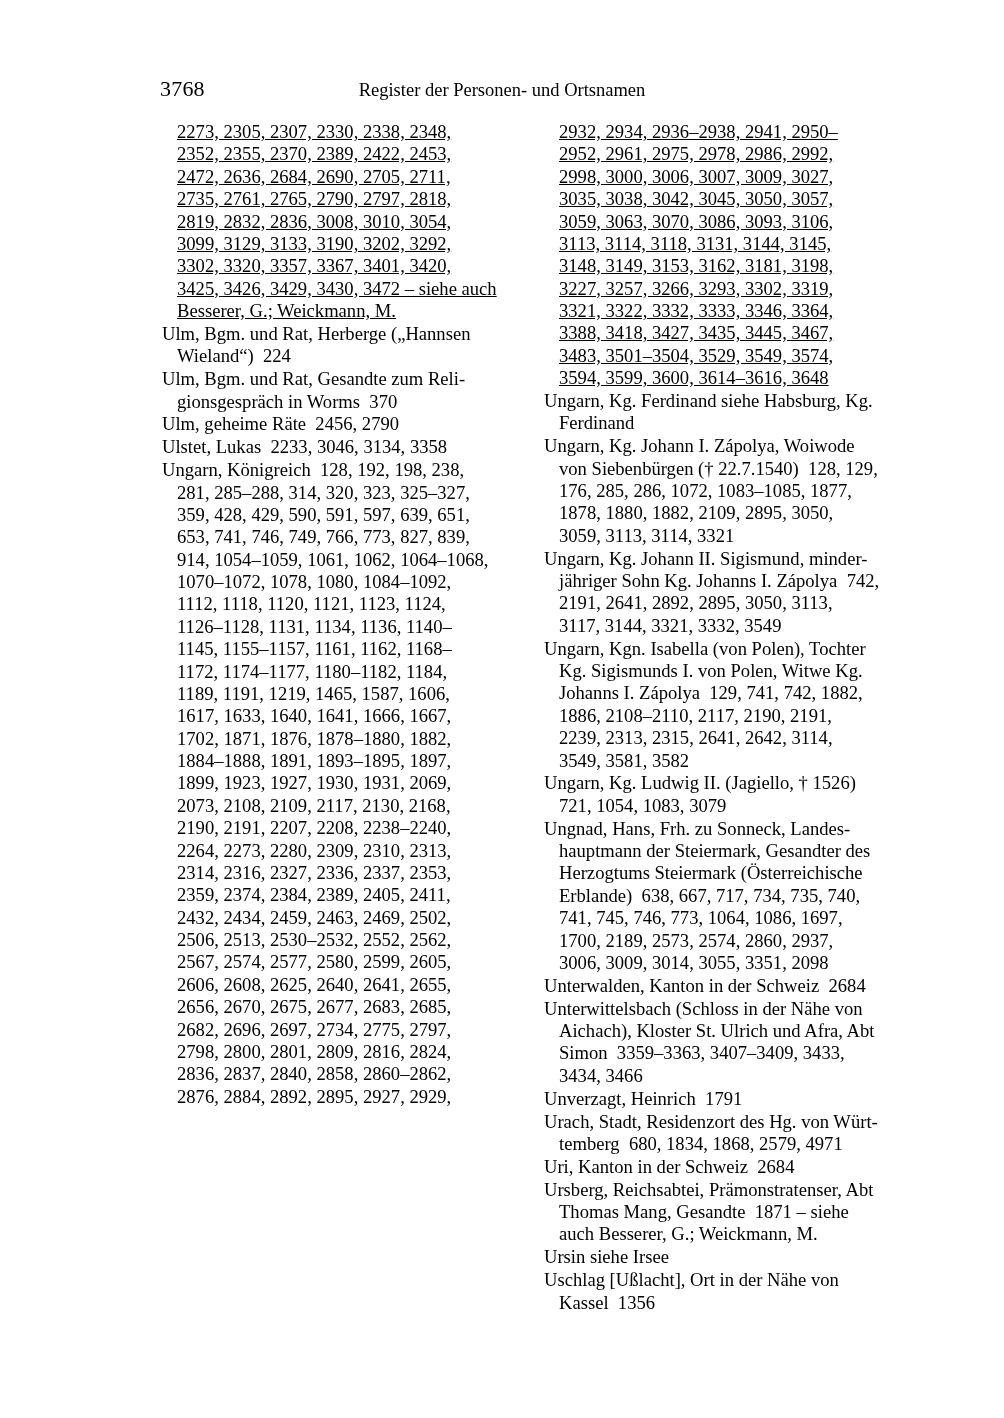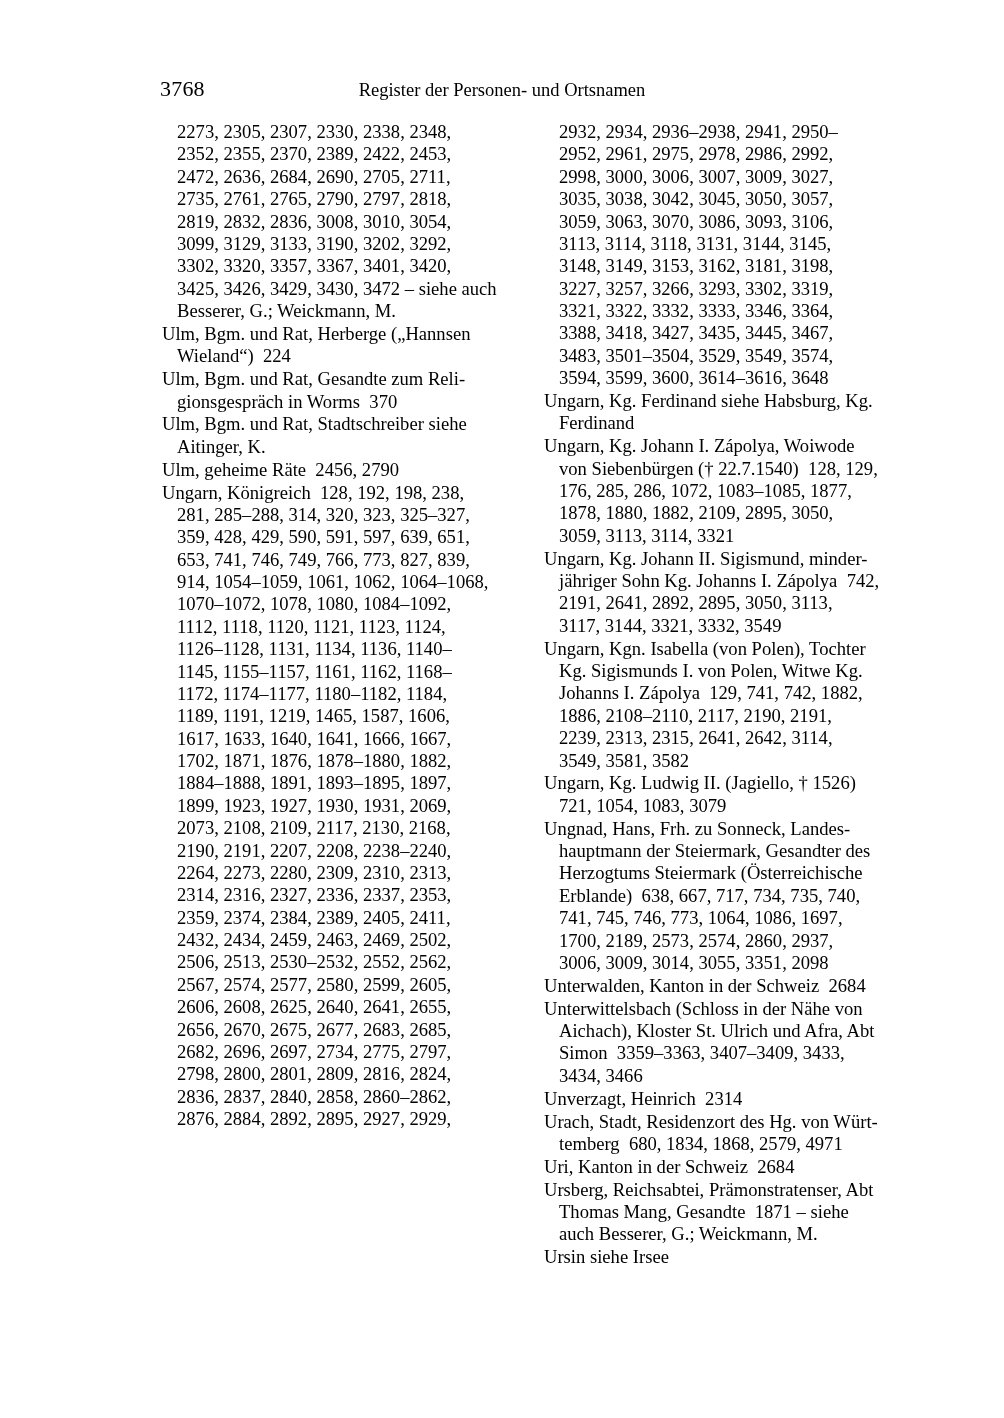--- a/index.html
+++ b/index.html
@@ -72,20 +72,21 @@
     padding-left: 15px;
     text-indent: -15px;
     margin: 0 0 0.5px 0;
     white-space: pre-wrap;
     word-spacing: 0px;
   }
   
   .entry.cont {
     padding-left: 15px;
     text-indent: 0;
+    text-decoration: underline;
   }
 </style>
 </head>
 <body>
 
 <div class="page">
 
   <div class="running-head">
     <div class="folio">3768</div>
     <div class="head-title">Register der Personen- und Ortsnamen</div>
@@ -100,23 +101,22 @@
 2735, 2761, 2765, 2790, 2797, 2818,
 2819, 2832, 2836, 3008, 3010, 3054,
 3099, 3129, 3133, 3190, 3202, 3292,
 3302, 3320, 3357, 3367, 3401, 3420,
 3425, 3426, 3429, 3430, 3472 – siehe auch
 Besserer, G.; Weickmann, M.</div>
       <div class="entry">Ulm, Bgm. und Rat, Herberge („Hannsen
 Wieland“)  224</div>
       <div class="entry">Ulm, Bgm. und Rat, Gesandte zum Reli-
 gionsgespräch in Worms  370</div>
-      <div class="entry">Ulm, Bgm. und Rat, Stadtschreiber siehe
-Aitinger, K.</div>
       <div class="entry">Ulm, geheime Räte  2456, 2790</div>
+      <div class="entry">Ulstet, Lukas  2233, 3046, 3134, 3358</div>
       <div class="entry">Ungarn, Königreich  128, 192, 198, 238,
 281, 285–288, 314, 320, 323, 325–327,
 359, 428, 429, 590, 591, 597, 639, 651,
 653, 741, 746, 749, 766, 773, 827, 839,
 914, 1054–1059, 1061, 1062, 1064–1068,
 1070–1072, 1078, 1080, 1084–1092,
 1112, 1118, 1120, 1121, 1123, 1124,
 1126–1128, 1131, 1134, 1136, 1140–
 1145, 1155–1157, 1161, 1162, 1168–
 1172, 1174–1177, 1180–1182, 1184,
@@ -178,24 +178,26 @@
 Herzogtums Steiermark (Österreichische
 Erblande)  638, 667, 717, 734, 735, 740,
 741, 745, 746, 773, 1064, 1086, 1697,
 1700, 2189, 2573, 2574, 2860, 2937,
 3006, 3009, 3014, 3055, 3351, 2098</div>
       <div class="entry">Unterwalden, Kanton in der Schweiz  2684</div>
       <div class="entry">Unterwittelsbach (Schloss in der Nähe von
 Aichach), Kloster St. Ulrich und Afra, Abt
 Simon  3359–3363, 3407–3409, 3433,
 3434, 3466</div>
-      <div class="entry">Unverzagt, Heinrich  2314</div>
+      <div class="entry">Unverzagt, Heinrich  1791</div>
       <div class="entry">Urach, Stadt, Residenzort des Hg. von Würt-
 temberg  680, 1834, 1868, 2579, 4971</div>
       <div class="entry">Uri, Kanton in der Schweiz  2684</div>
       <div class="entry">Ursberg, Reichsabtei, Prämonstratenser, Abt
 Thomas Mang, Gesandte  1871 – siehe
 auch Besserer, G.; Weickmann, M.</div>
       <div class="entry">Ursin siehe Irsee</div>
+      <div class="entry">Uschlag [Ußlacht], Ort in der Nähe von
+Kassel  1356</div>
     </div>
 
   </div>
 </div>
 
 </body></html>

